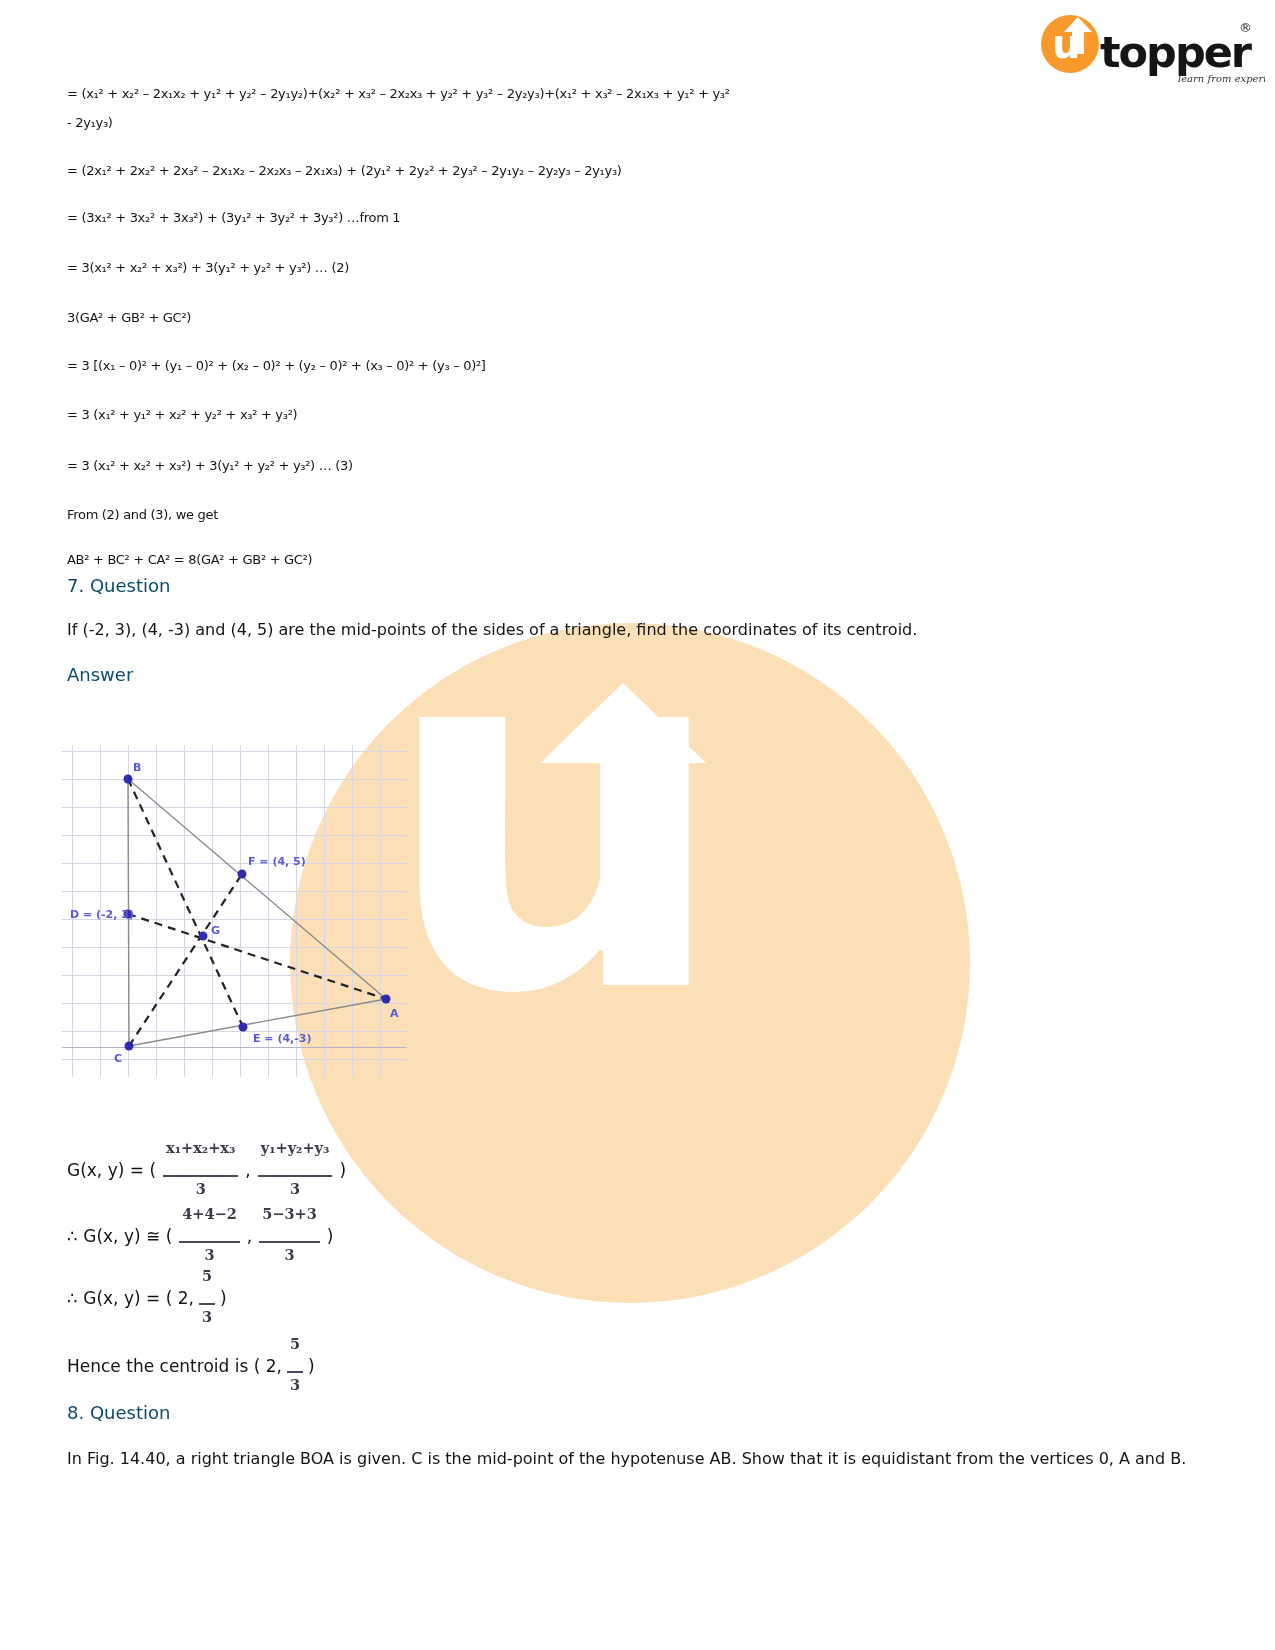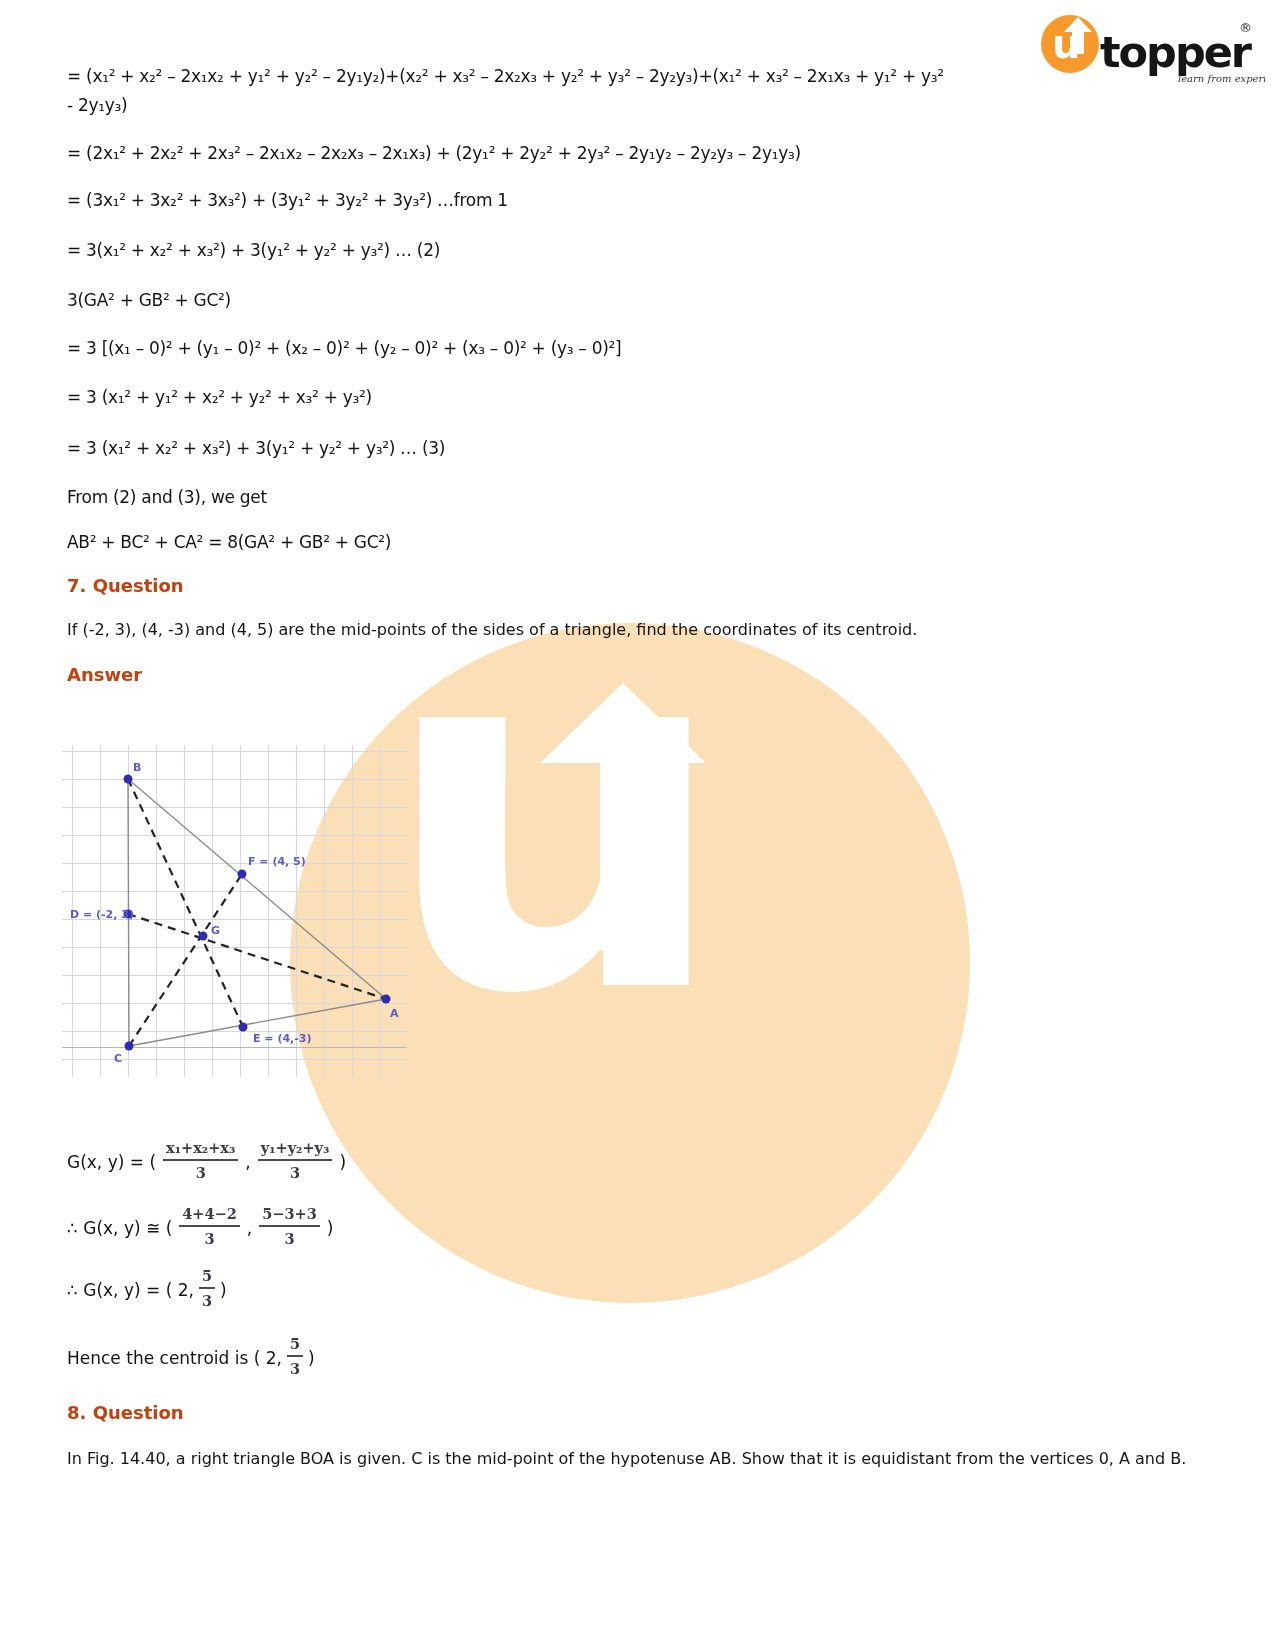--- a/index.html
+++ b/index.html
@@ -1,27 +1,27 @@
 <!DOCTYPE html>
 <html><head>
 <meta charset="utf-8">
 <style>
   html,body{margin:0;padding:0;background:#fff;}
   .page{position:relative;width:1275px;height:1650px;background:#ffffff;overflow:hidden;
         font-family:"DejaVu Sans","Liberation Sans",sans-serif;color:#141414;}
   .abs{position:absolute;left:67px;white-space:nowrap;z-index:2;}
-  .eq{font-size:17px;letter-spacing:-0.3px;}
-  .heading{font-size:18px;font-weight:bold;color:#c2410c;}
+  .eq{font-size:13px;letter-spacing:-0.3px;margin-top:20px;}
+  .heading{font-size:18px;font-weight:normal;color:#0c4a6e;}
   .body-text{font-size:16px;}
   .wrap{white-space:normal;width:1150px;line-height:26px;}
   .fline{font-size:17px;}
   .frac{display:inline-block;vertical-align:middle;margin:0 7px;text-align:center;
         font-family:"DejaVu Serif","Liberation Serif",serif;font-weight:bold;
         font-size:14.5px;color:#3b3b48;transform:translateY(-3px);}
-  .frac .num{display:block;padding:0 3px 3px;border-bottom:2px solid #4a4a58;}
+  .frac .num{display:block;padding:0 3px 19px;border-bottom:2px solid #4a4a58;}
   .frac .den{display:block;padding-top:3px;}
   .watermark{position:absolute;left:290px;top:623px;z-index:0;}
   .figure{position:absolute;left:62px;top:745px;z-index:2;}
   .logo{position:absolute;left:1040px;top:10px;z-index:3;}
 </style>
 </head>
 <body>
 
 <div class="page">
 

